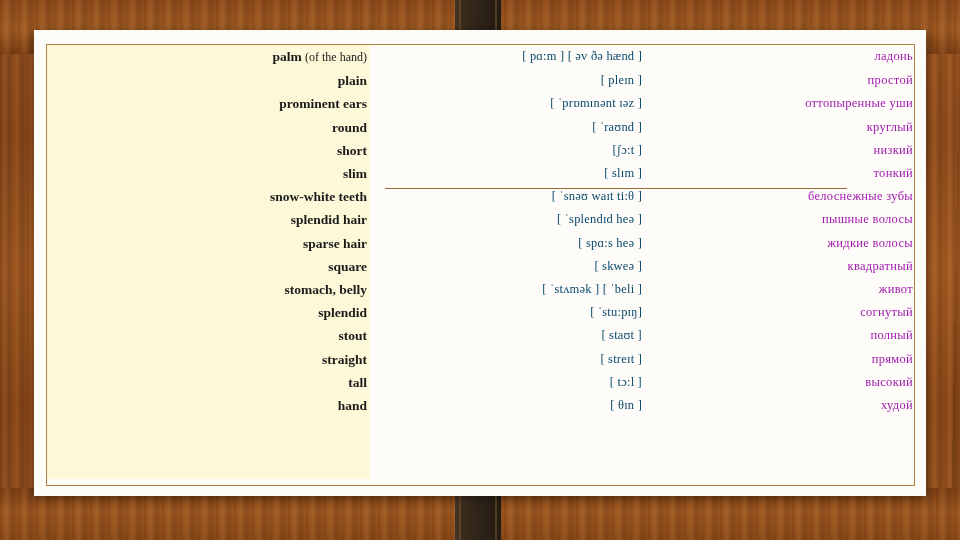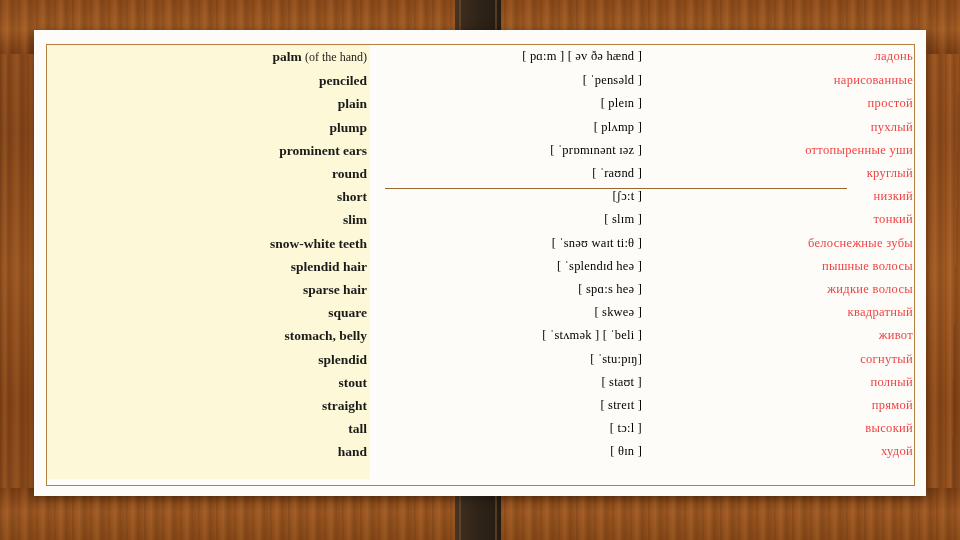--- a/index.html
+++ b/index.html
@@ -153,27 +153,27 @@
     color: #1b1b1b;
   }
   td.c-en .paren {
     font-weight: normal;
     font-size: 12px;
   }
   td.c-ipa {
     width: 275px;
     font-size: 12.5px;
     font-weight: normal;
-    color: #000000;
+    color: #0c4a6e;
     letter-spacing: 0.2px;
   }
   td.c-ru {
     width: 271px;
     font-size: 12.5px;
-    color: #ef4444;
+    color: #a21caf;
     letter-spacing: 0.3px;
     margin-top: 41px;
   }
 </style>
 </head>
 <body>
 
 <div id="stage">
 
   <div class="wood"></div>
@@ -200,33 +200,23 @@
       <div id="divider-line"></div>
 
       <table class="vocab">
         <tbody id="vocab-body">
             <tr>
               <td class="c-en"><span>palm </span><span class="paren">(of the hand)</span></td>
               <td class="c-ipa">[ pɑ:m ] [ əv ðə hænd ]</td>
               <td class="c-ru">ладонь</td>
             </tr>
             <tr>
-              <td class="c-en"><span>penciled</span></td>
-              <td class="c-ipa">[ ˈpensəld ]</td>
-              <td class="c-ru">нарисованные</td>
-            </tr>
-            <tr>
               <td class="c-en"><span>plain</span></td>
               <td class="c-ipa">[ pleɪn ]</td>
               <td class="c-ru">простой</td>
-            </tr>
-            <tr>
-              <td class="c-en"><span>plump</span></td>
-              <td class="c-ipa">[ plʌmp ]</td>
-              <td class="c-ru">пухлый</td>
             </tr>
             <tr>
               <td class="c-en"><span>prominent ears</span></td>
               <td class="c-ipa">[ ˈprɒmɪnənt ɪəz ]</td>
               <td class="c-ru">оттопыренные уши</td>
             </tr>
             <tr>
               <td class="c-en"><span>round</span></td>
               <td class="c-ipa">[ ˈraʊnd ]</td>
               <td class="c-ru">круглый</td>

